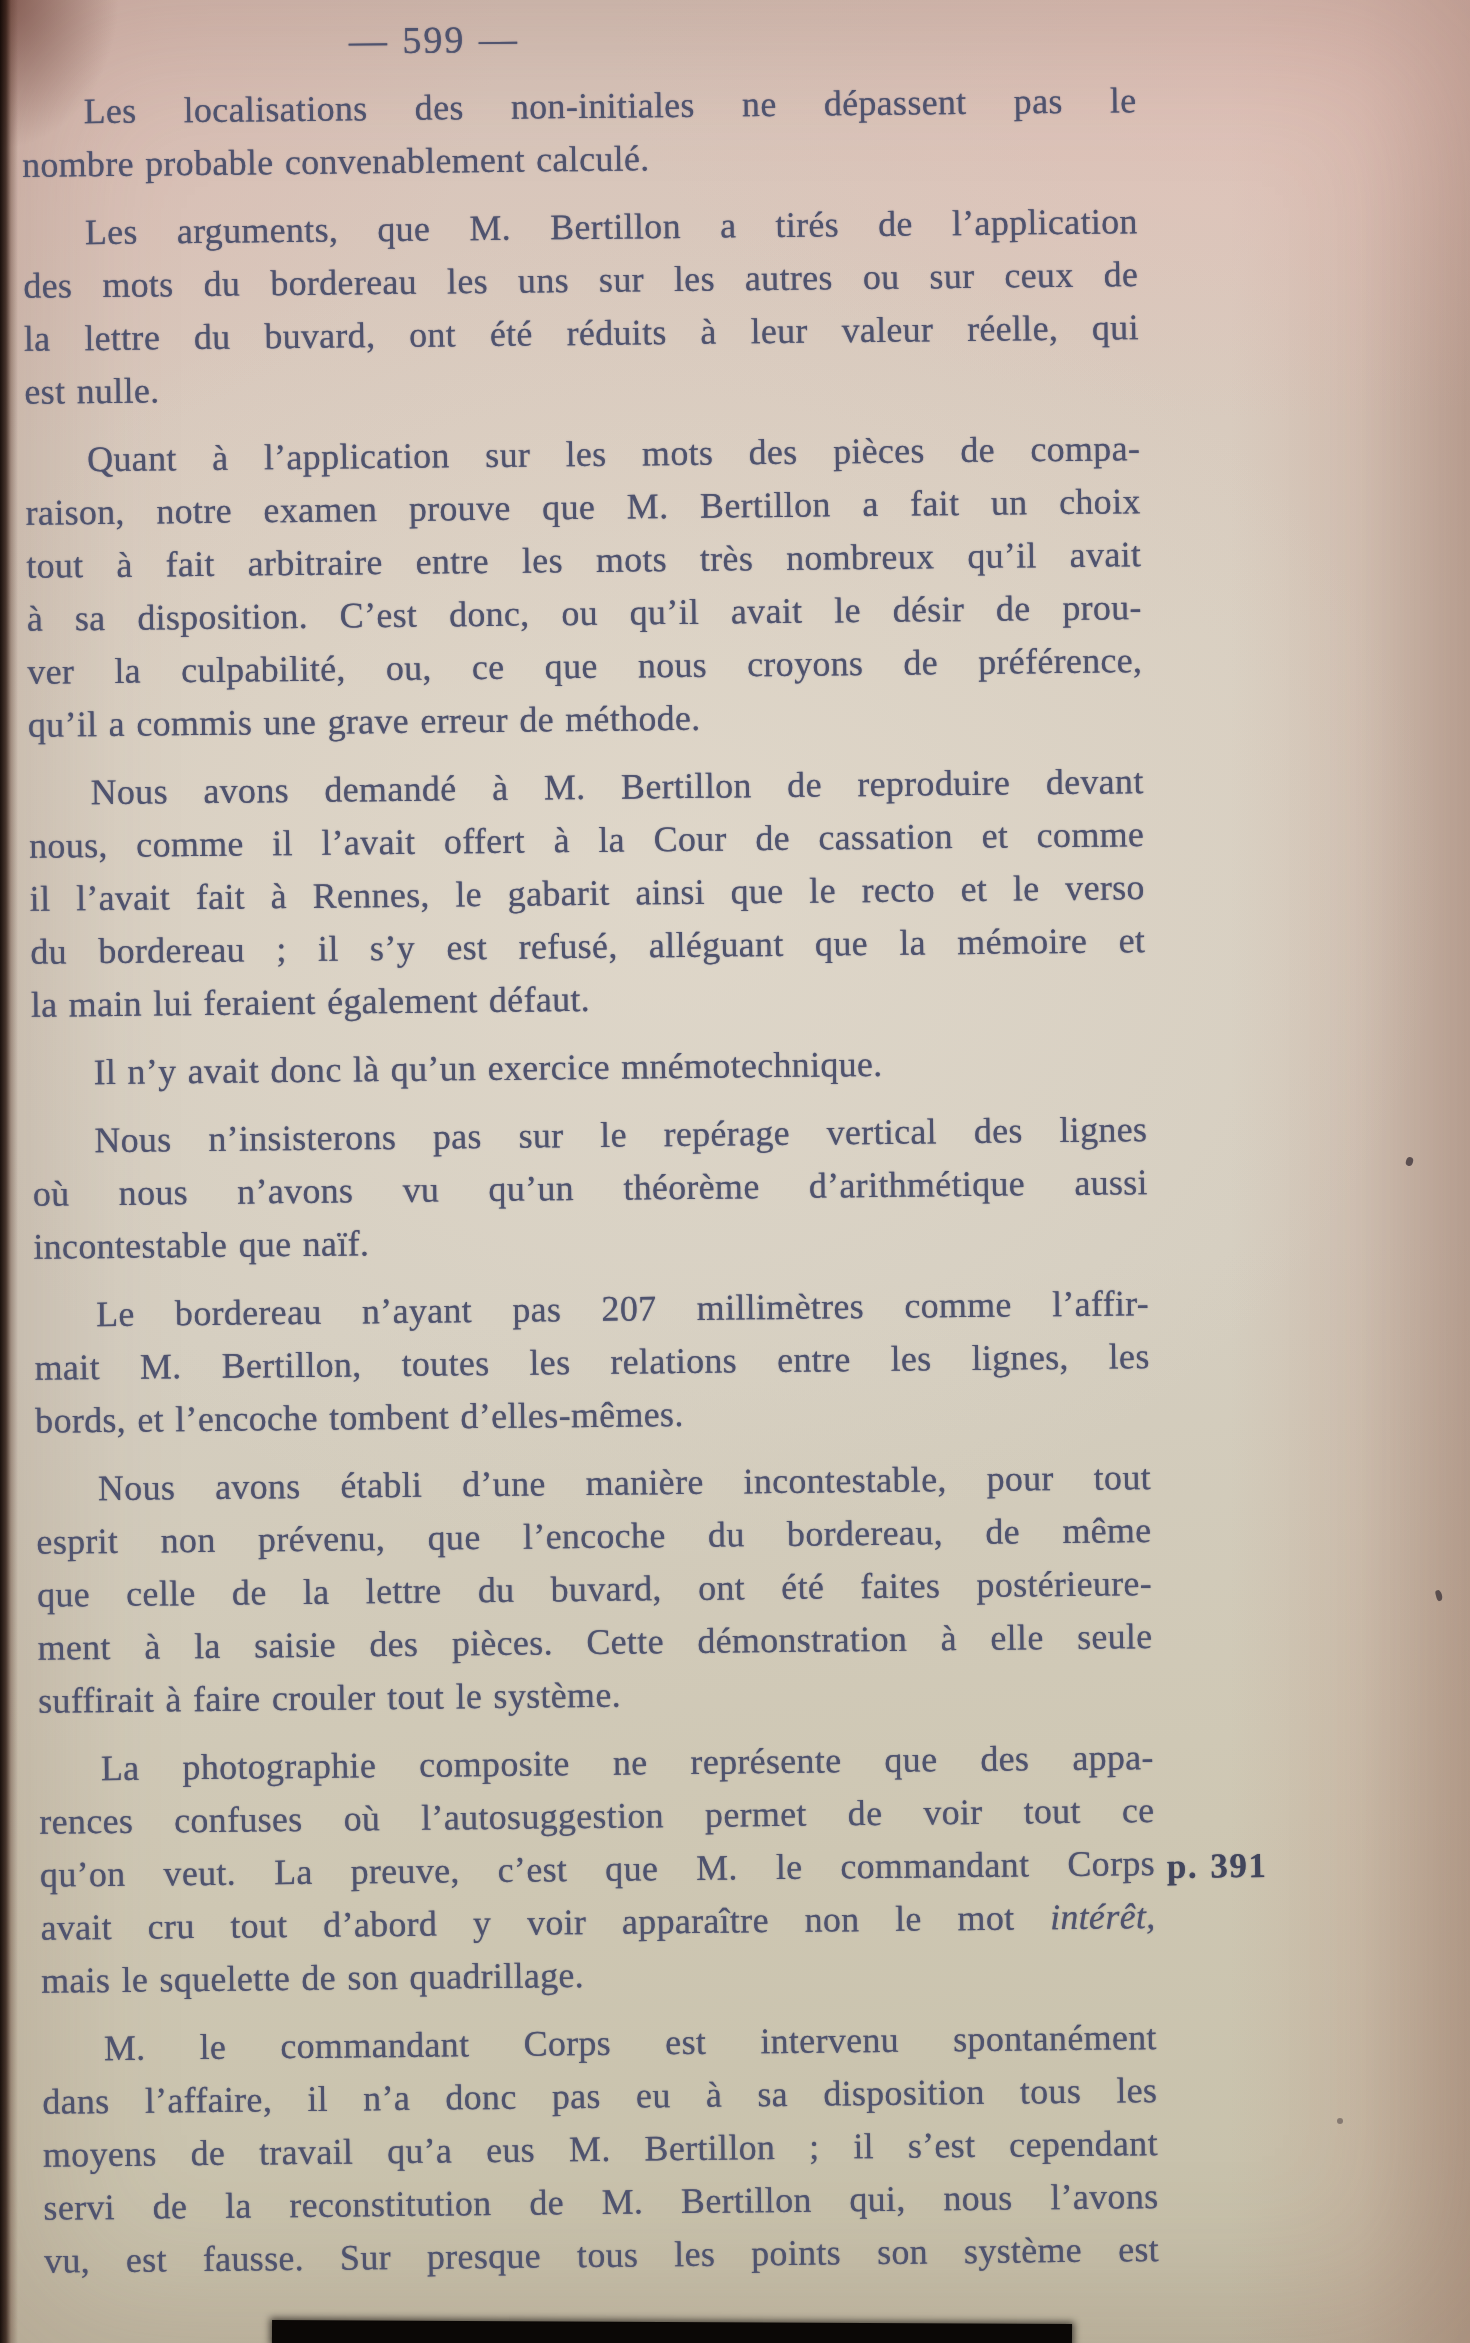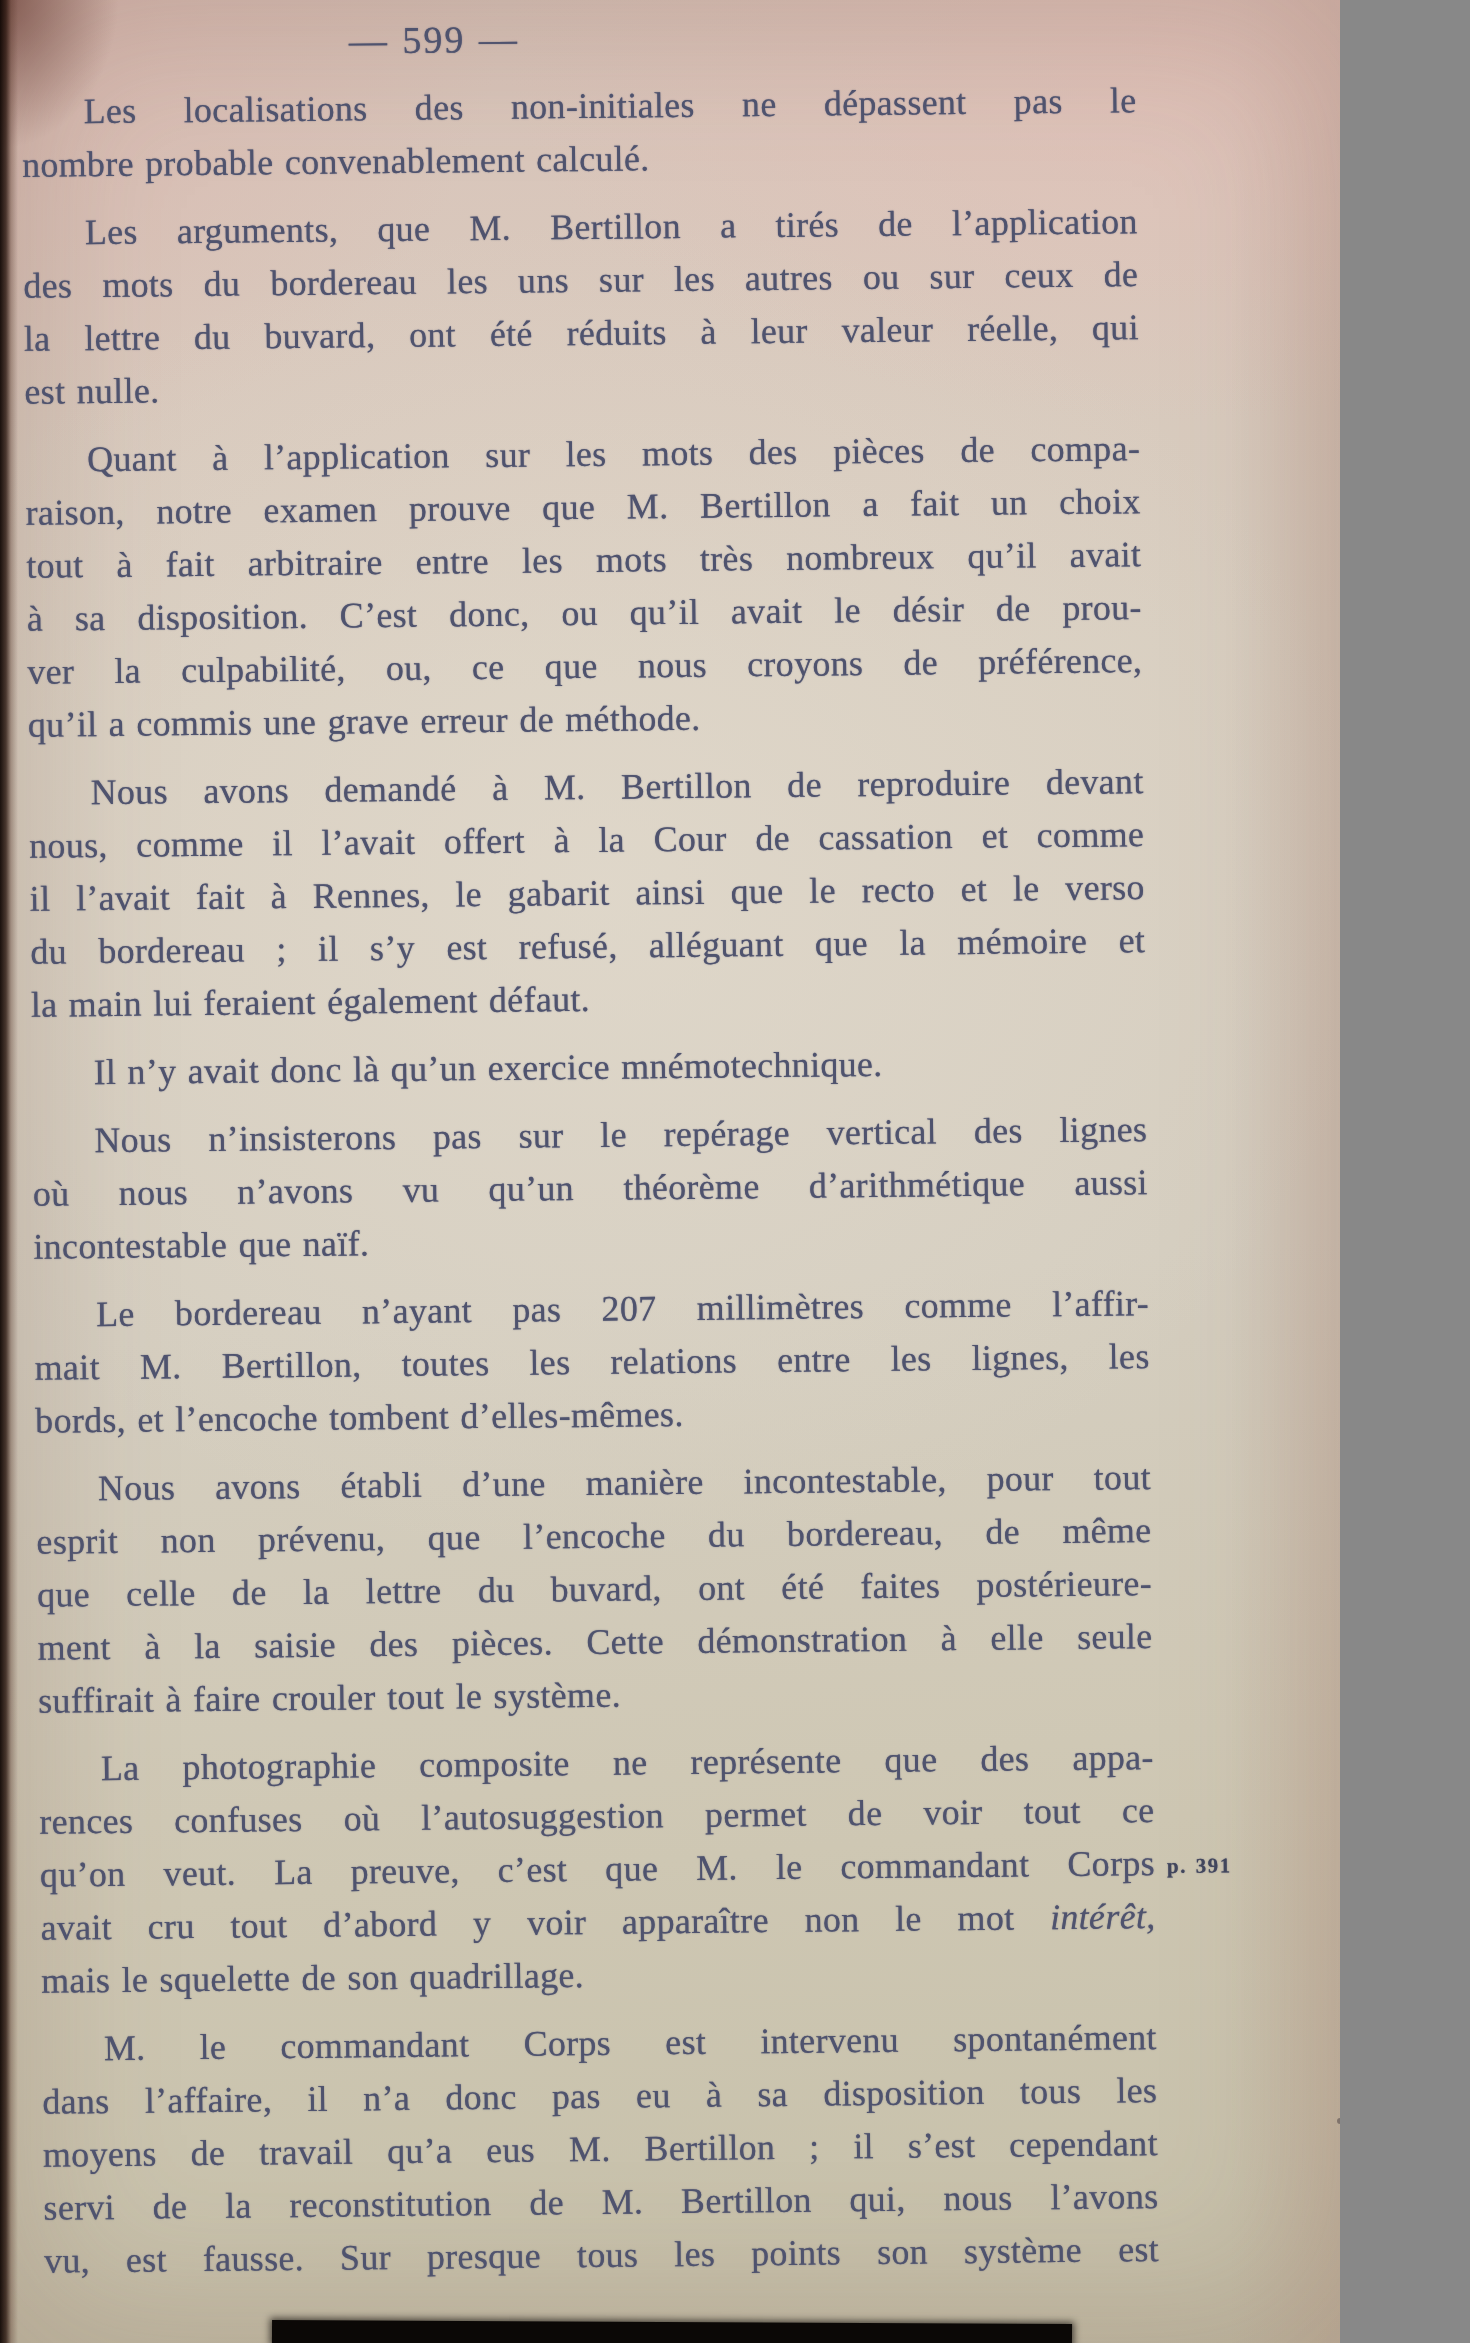--- a/index.html
+++ b/index.html
@@ -7,21 +7,21 @@
     padding: 0;
     background: #888;
   }
   body {
     width: 1470px;
     height: 2343px;
     font-family: "Liberation Serif", "DejaVu Serif", serif;
   }
   .photo {
     position: relative;
-    width: 1340px;
+    width: 1470px;
     height: 2343px;
     overflow: hidden;
     background-color: #d4c8ba;
     background-image:
       radial-gradient(ellipse 950px 520px at 88% 2%, rgba(228,190,182,0.60), rgba(228,190,182,0) 72%),
       radial-gradient(ellipse 720px 640px at 0% 0%, rgba(216,176,168,0.55), rgba(216,176,168,0) 70%),
       radial-gradient(ellipse 1050px 900px at 45% 38%, rgba(229,222,209,0.55), rgba(229,222,209,0) 75%),
       linear-gradient(to right, rgba(0,0,0,0) 1230px, rgba(186,132,117,0.18) 1360px, rgba(150,95,80,0.32) 1470px),
       linear-gradient(175deg, #d9c3b9 0%, #d8cec0 30%, #d5cec0 55%, #cec7b3 78%, #c5bfa8 100%);
     box-shadow: inset 0 0 140px 40px rgba(118,88,72,0.22);
@@ -87,21 +87,21 @@
   .paragraph { margin-top: 15px; }
   .line { position: relative; text-align: left; }
   .line.j { text-align: justify; text-align-last: justify; }
   .line.indent { text-indent: 62px; }
   .it { font-style: italic; }
   .margin-note {
     position: absolute;
     left: calc(100% + 12px);
     top: 3px;
     white-space: nowrap;
-    font-size: 21px;
+    font-size: 35px;
     font-weight: bold;
     letter-spacing: 1.5px;
     color: #42465c;
   }
 </style>
 </head>
 <body>
 
 <div class="photo">
   <div class="corner-top-left"></div>

